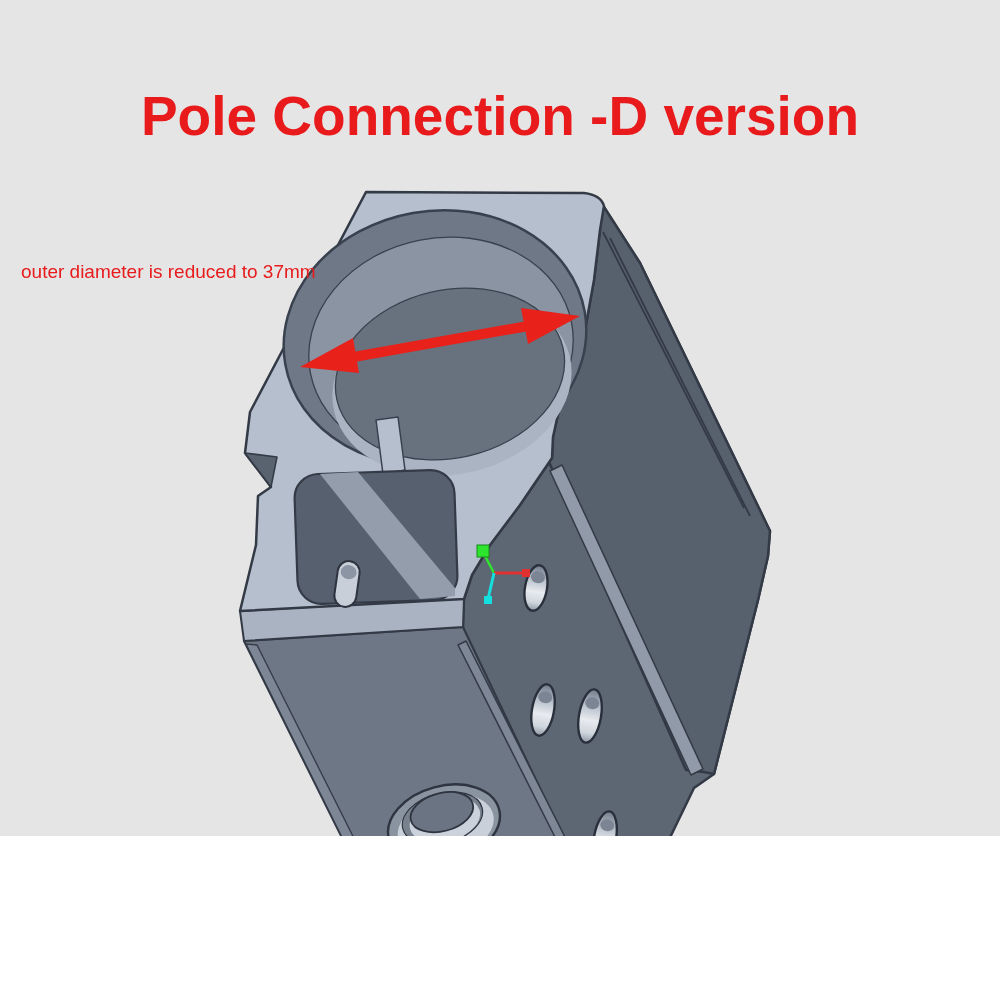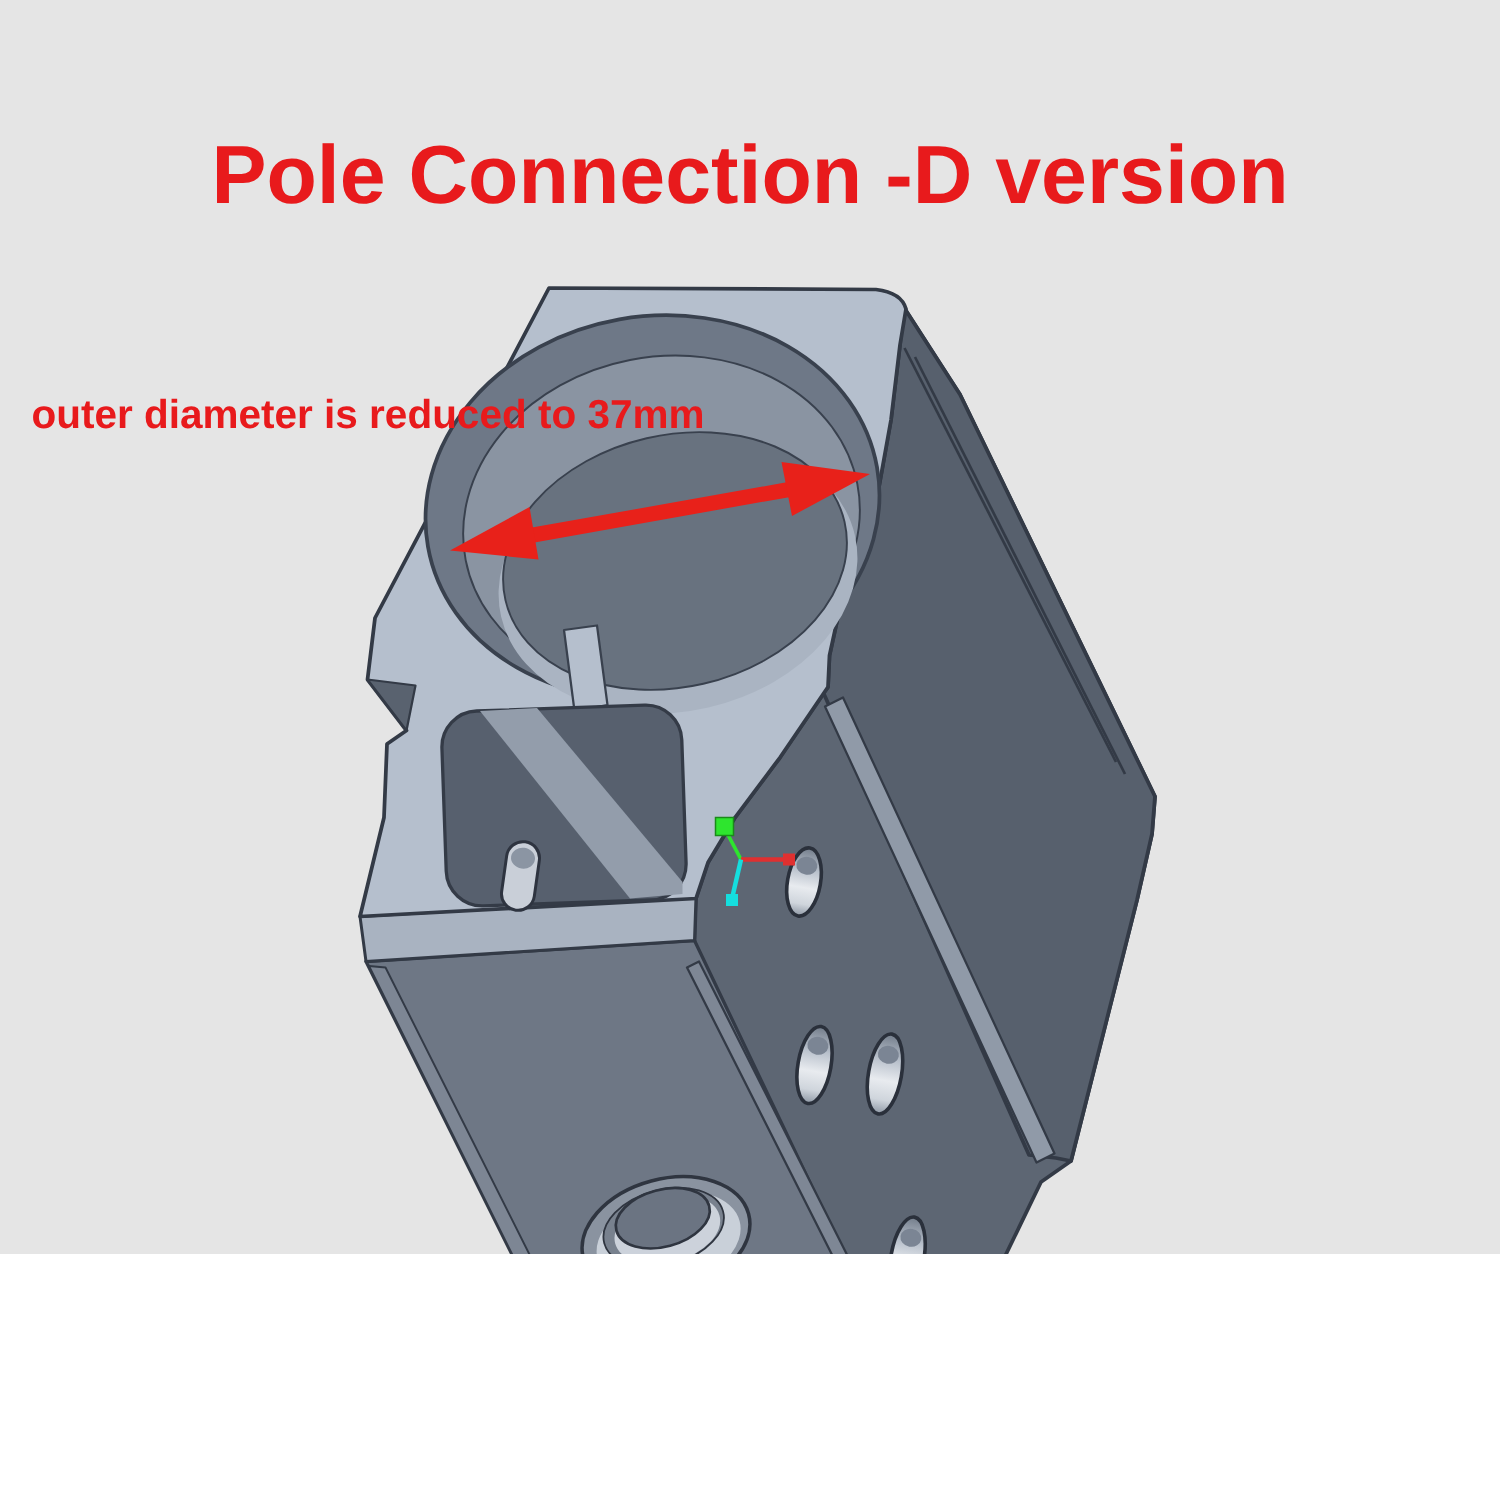--- a/index.html
+++ b/index.html
@@ -1,21 +1,21 @@
 <!DOCTYPE html>
 <html><head>
 <meta charset="utf-8">
 <style>
   html,body{margin:0;padding:0;background:#ffffff;}
   .stage{position:relative;width:1000px;height:836px;background:#e5e5e5;overflow:hidden;
          font-family:"Liberation Sans",sans-serif;}
   .stage svg{position:absolute;left:0;top:0;}
   .page-title{position:absolute;left:0;top:84px;width:100%;text-align:center;
               font-size:55px;font-weight:bold;color:#e81a1c;letter-spacing:0px;white-space:nowrap;}
-  .callout{position:absolute;left:21px;top:261px;font-size:27px;font-weight:bold;
+  .callout{position:absolute;left:21px;top:261px;font-size:19px;font-weight:normal;
            color:#e81a1c;white-space:nowrap;}
 </style>
 </head>
 <body>
 
 <div class="stage">
 
   <svg width="1000" height="1000" viewBox="0 0 1000 1000">
     <defs>
       <linearGradient id="holeGrad" x1="0" y1="0" x2="0" y2="1">

